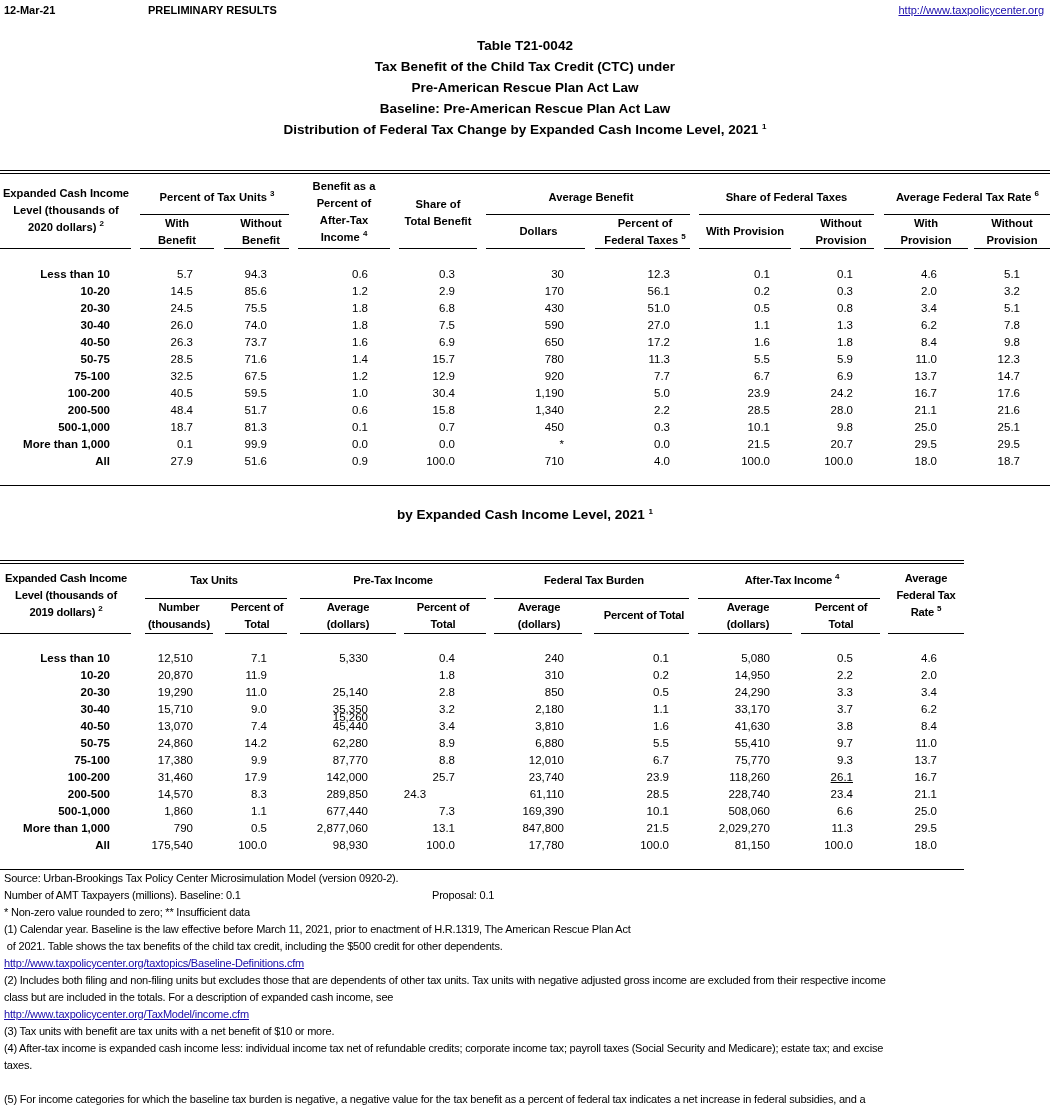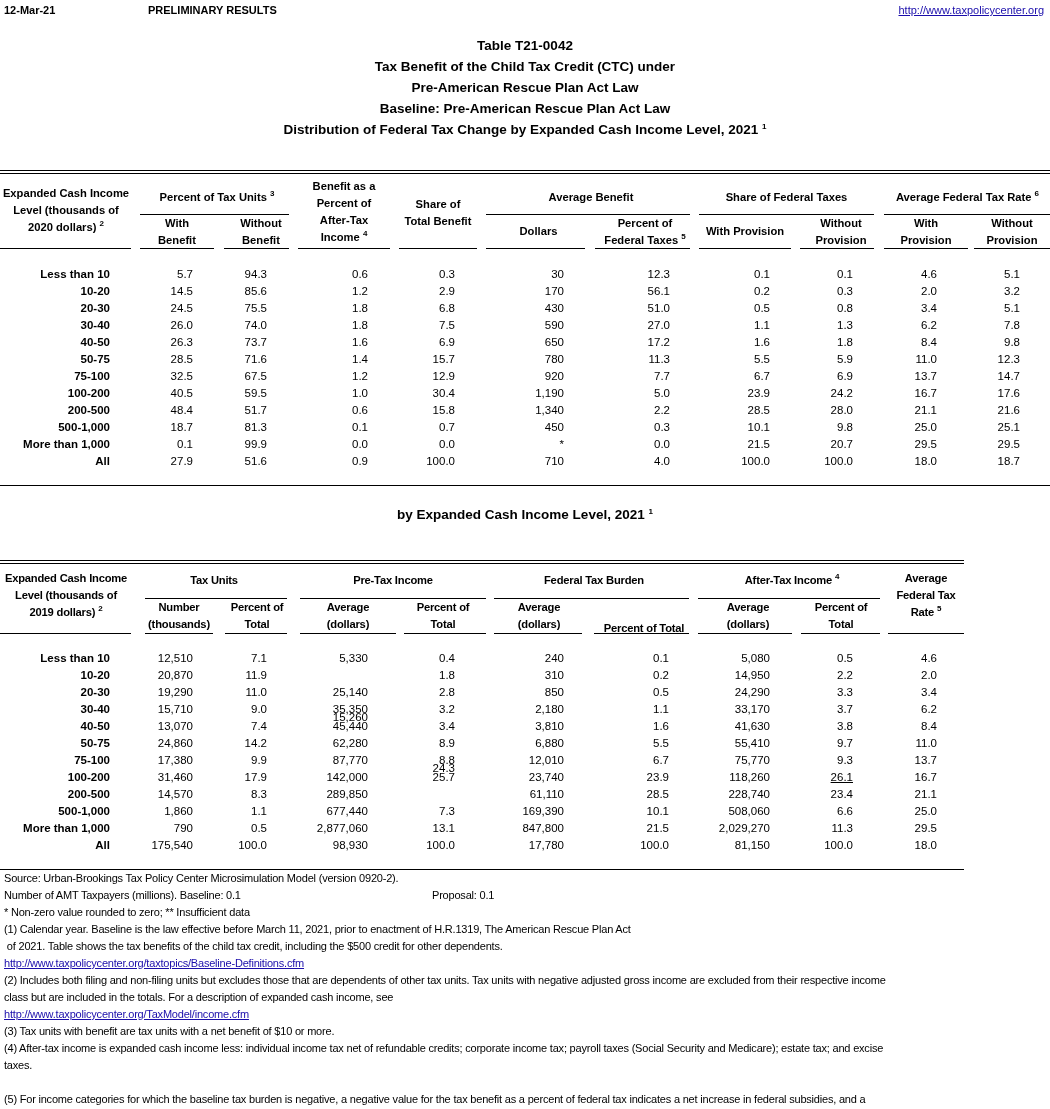--- a/index.html
+++ b/index.html
@@ -292,21 +292,21 @@
     </div>
   <div class="ul" style="top:633px; left:404px; width:82px;"></div>
 
   <div class="hdr" style="left:494px; top:572px; width:200px;">Federal Tax Burden</div>
   <div class="ul" style="top:598px; left:494px; width:195px;"></div>
   <div class="hdr" style="left:494px; top:599px; width:90px;">
       <div>Average</div>
       <div>(dollars)</div>
     </div>
   <div class="ul" style="top:633px; left:494px; width:88px;"></div>
-  <div class="hdr" style="left:594px; top:607px; width:100px;margin-top:13px;">Percent of Total</div>
+  <div class="hdr" style="left:594px; top:607px; width:100px;">Percent of Total</div>
   <div class="ul" style="top:633px; left:594px; width:95px;"></div>
 
   <div class="hdr" style="left:698px; top:572px; width:188px;"><span>After-Tax Income</span> <sup>4</sup></div>
   <div class="ul" style="top:598px; left:698px; width:182px;"></div>
   <div class="hdr" style="left:698px; top:599px; width:100px;">
       <div>Average</div>
       <div>(dollars)</div>
     </div>
   <div class="ul" style="top:633px; left:698px; width:94px;"></div>
   <div class="hdr" style="left:798px; top:599px; width:86px;">
@@ -401,21 +401,21 @@
     <div class="cell" style="top: 769px; left: 375px; width: 80px;">25.7</div>
     <div class="cell" style="top: 769px; left: 484px; width: 80px;">23,740</div>
     <div class="cell" style="top: 769px; left: 589px; width: 80px;">23.9</div>
     <div class="cell" style="top: 769px; left: 690px; width: 80px;">118,260</div>
     <div class="cell" style="top: 769px; left: 773px; width: 80px; text-decoration: underline;">26.1</div>
     <div class="cell" style="top: 769px; left: 857px; width: 80px;">16.7</div>
     <div class="rowlbl" style="top: 786px; left: 0px; width: 110px;">200-500</div>
     <div class="cell" style="top: 786px; left: 113px; width: 80px;">14,570</div>
     <div class="cell" style="top: 786px; left: 187px; width: 80px;">8.3</div>
     <div class="cell" style="top: 786px; left: 288px; width: 80px;">289,850</div>
-    <div class="cell" style="top: 760px; left: 375px; width: 80px;">24.3</div>
+    <div class="cell" style="top: 786px; left: 375px; width: 80px; text-align: center;">24.3</div>
     <div class="cell" style="top: 786px; left: 484px; width: 80px;">61,110</div>
     <div class="cell" style="top: 786px; left: 589px; width: 80px;">28.5</div>
     <div class="cell" style="top: 786px; left: 690px; width: 80px;">228,740</div>
     <div class="cell" style="top: 786px; left: 773px; width: 80px;">23.4</div>
     <div class="cell" style="top: 786px; left: 857px; width: 80px;">21.1</div>
     <div class="rowlbl" style="top: 803px; left: 0px; width: 110px;">500-1,000</div>
     <div class="cell" style="top: 803px; left: 113px; width: 80px;">1,860</div>
     <div class="cell" style="top: 803px; left: 187px; width: 80px;">1.1</div>
     <div class="cell" style="top: 803px; left: 288px; width: 80px;">677,440</div>
     <div class="cell" style="top: 803px; left: 375px; width: 80px;">7.3</div>

